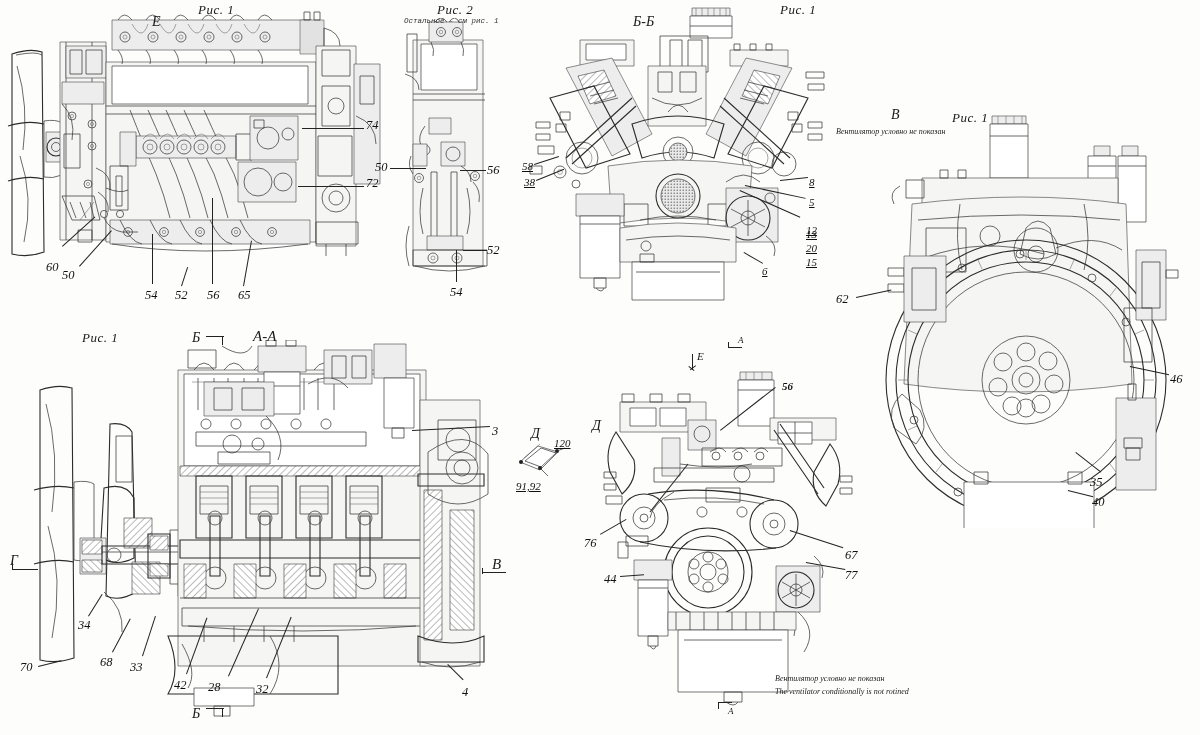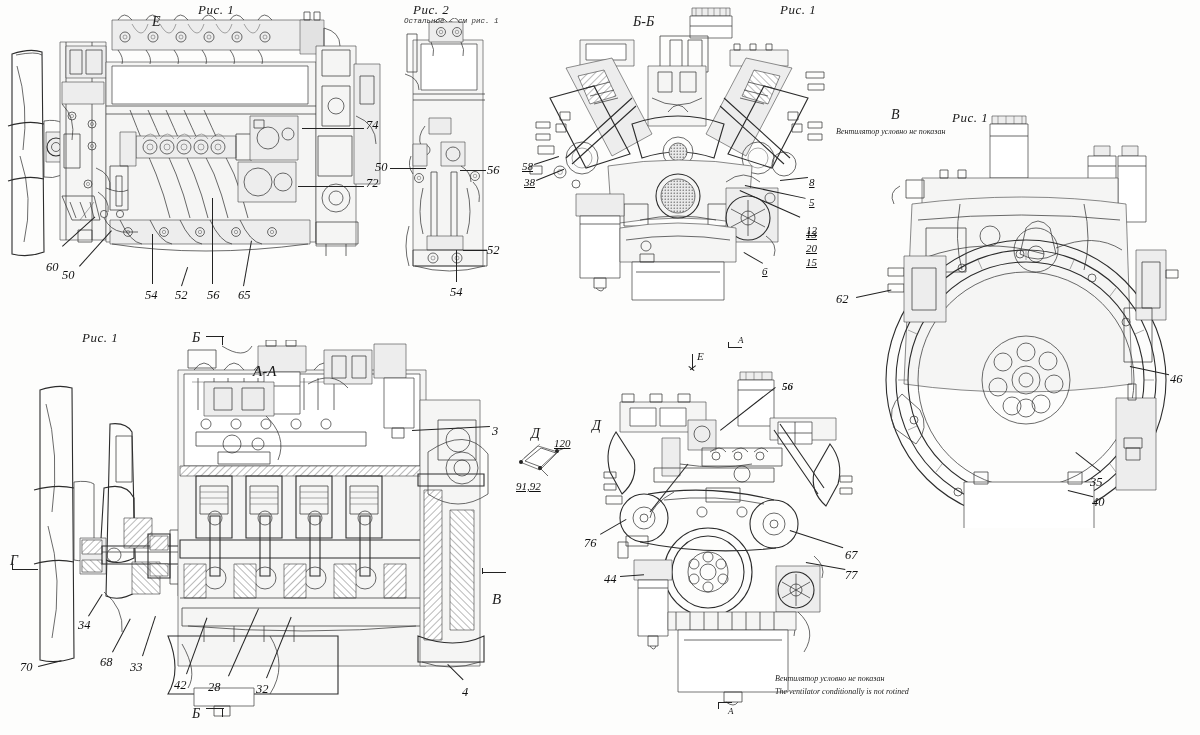--- a/index.html
+++ b/index.html
@@ -6,21 +6,21 @@
   body{font-family:"Liberation Serif",serif;}
   #sheet{
     position:relative;width:1200px;height:735px;
     background:#fdfdfc;overflow:hidden;
   }
   
   .cap{position:absolute;font-style:italic;color:#1a1a1a;white-space:nowrap;}
   .fig-title{font-size:13px;font-style:italic;letter-spacing:.5px;}
   .sub-note{font-size:7.5px;font-style:italic;color:#333;}
   .sect-letter{font-size:14px;font-style:italic;font-weight:500;}
-  .sect-letter-big{font-size:15px;font-style:italic;margin-top:35px;}
+  .sect-letter-big{font-size:15px;font-style:italic;}
   .callout{position:absolute;font-size:12.5px;font-style:italic;color:#111;white-space:nowrap;}
   .callout.sm{font-size:11px;text-decoration:underline;}
   .note-ru{font-size:8px;font-style:italic;color:#222;white-space:nowrap;}
   .note-en{font-size:8px;font-style:italic;color:#222;white-space:nowrap;}
 
   
   .ld{position:absolute;background:#222;height:1px;transform-origin:0 0;}
   .ldv{position:absolute;background:#222;width:1px;}
 
   
@@ -274,21 +274,21 @@
     <path class="fl" d="M32 218 h36 v14 h-36z"></path>
     <path class="l1" d="M18 232 h74 v16 h-74z"></path>
     <circle class="l1" cx="38" cy="240" r="5"></circle>
         <circle class="l2" cx="38" cy="240" r="2"></circle>
     <circle class="l1" cx="62" cy="240" r="5"></circle>
         <circle class="l2" cx="62" cy="240" r="2"></circle>
     <path class="l1" d="M20 248 q34 10 70 0"></path>
     <path class="l1" d="M14 208 q-6 20 0 40"></path>
   </svg>
   </div>
-  <div class="cap fig-title" style="left:413px;top:2px;">Рис. 2</div>
+  <div class="cap fig-title" style="left:437px;top:2px;">Рис. 2</div>
   <div class="cap sub-note" style="left:404px;top:17px;font-family:Liberation Mono, monospace;">Остальное - см рис. 1</div>
 
   <div class="callout" style="left:375px;top:160px;">50</div>
   <div class="callout" style="left:487px;top:163px;">56</div>
   <div class="callout" style="left:487px;top:243px;">52</div>
   <div class="callout" style="left:450px;top:285px;">54</div>
   <div class="ld" style="left:390px;top:168px;width:36px;"></div>
   <div class="ld" style="left:460px;top:170px;width:26px;"></div>
   <div class="ld" style="left:463px;top:250px;width:24px;"></div>
   <div class="ldv" style="left:456px;top:250px;height:32px;"></div>

